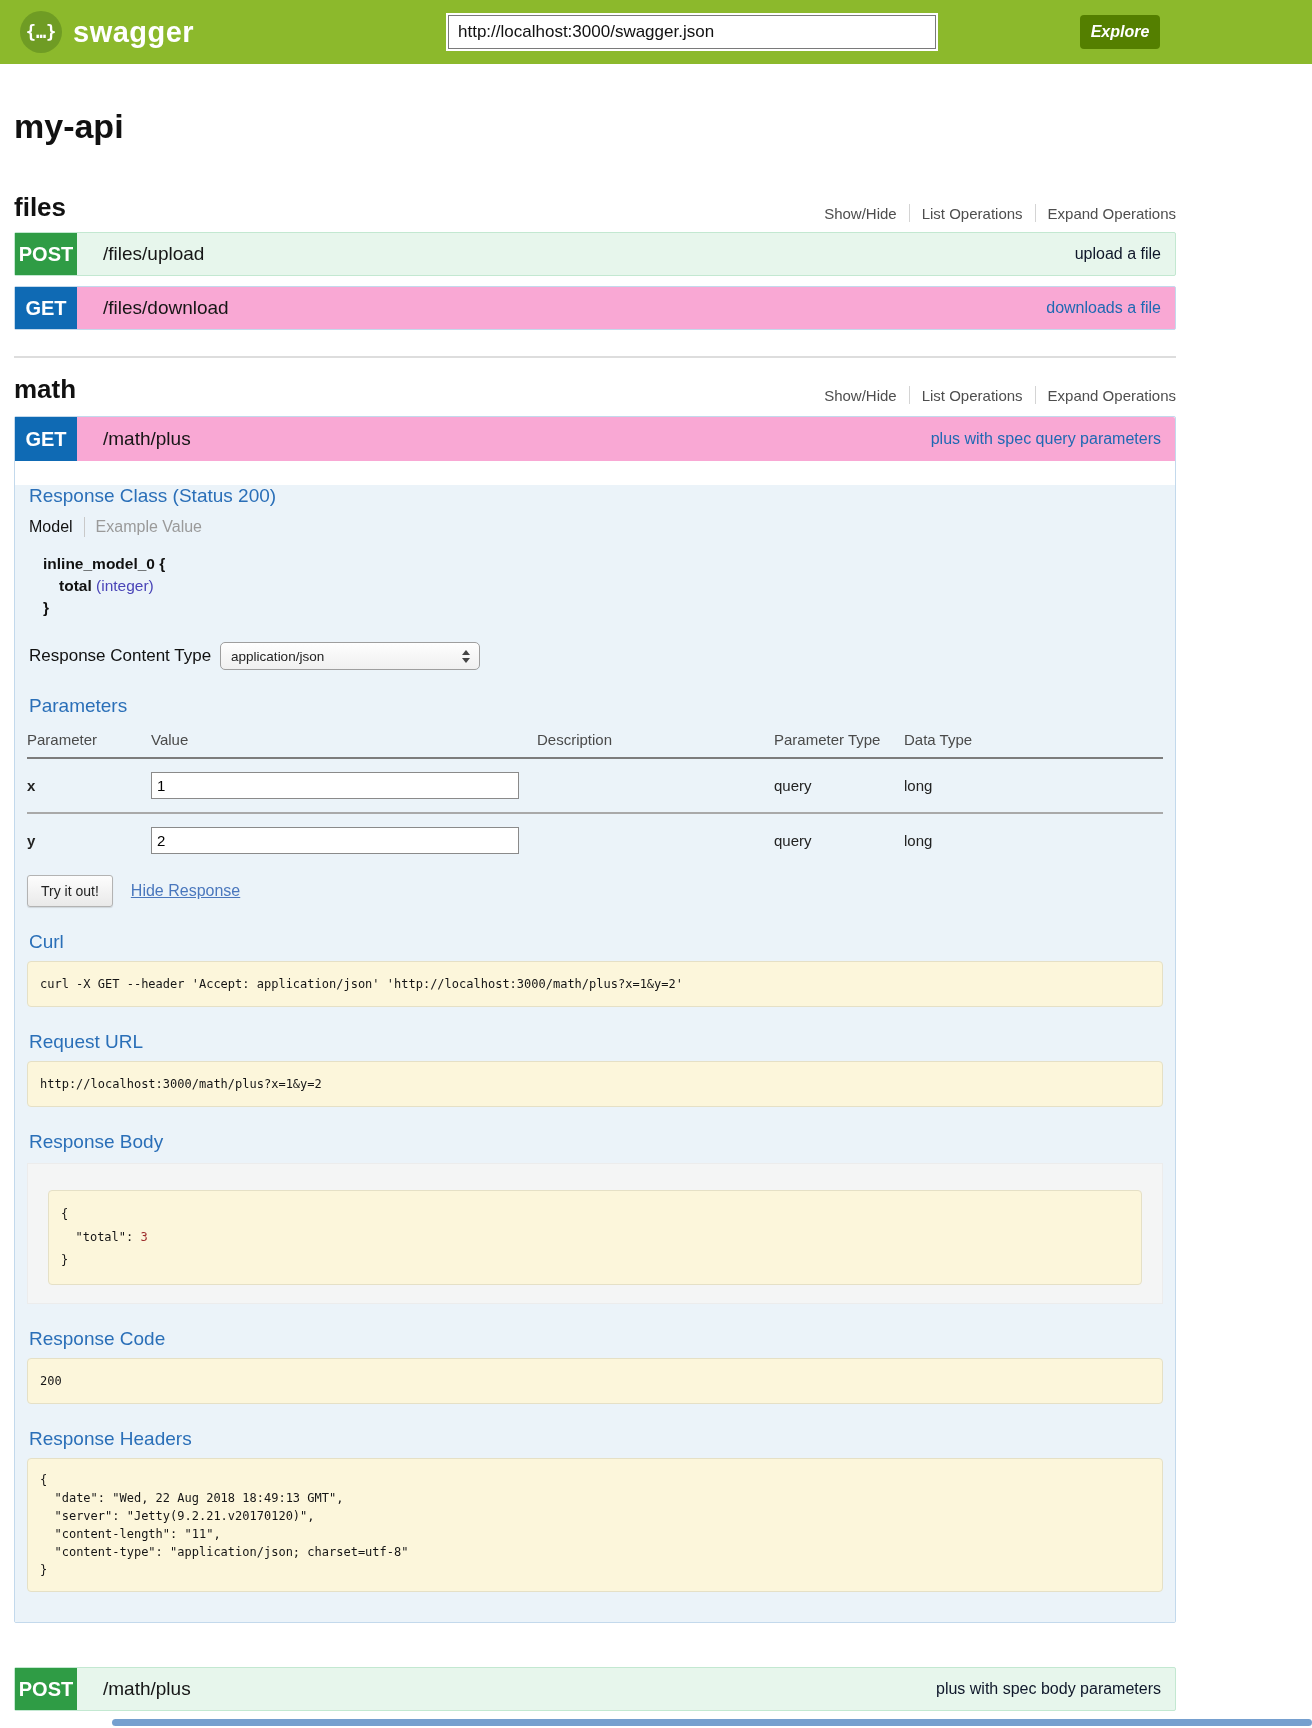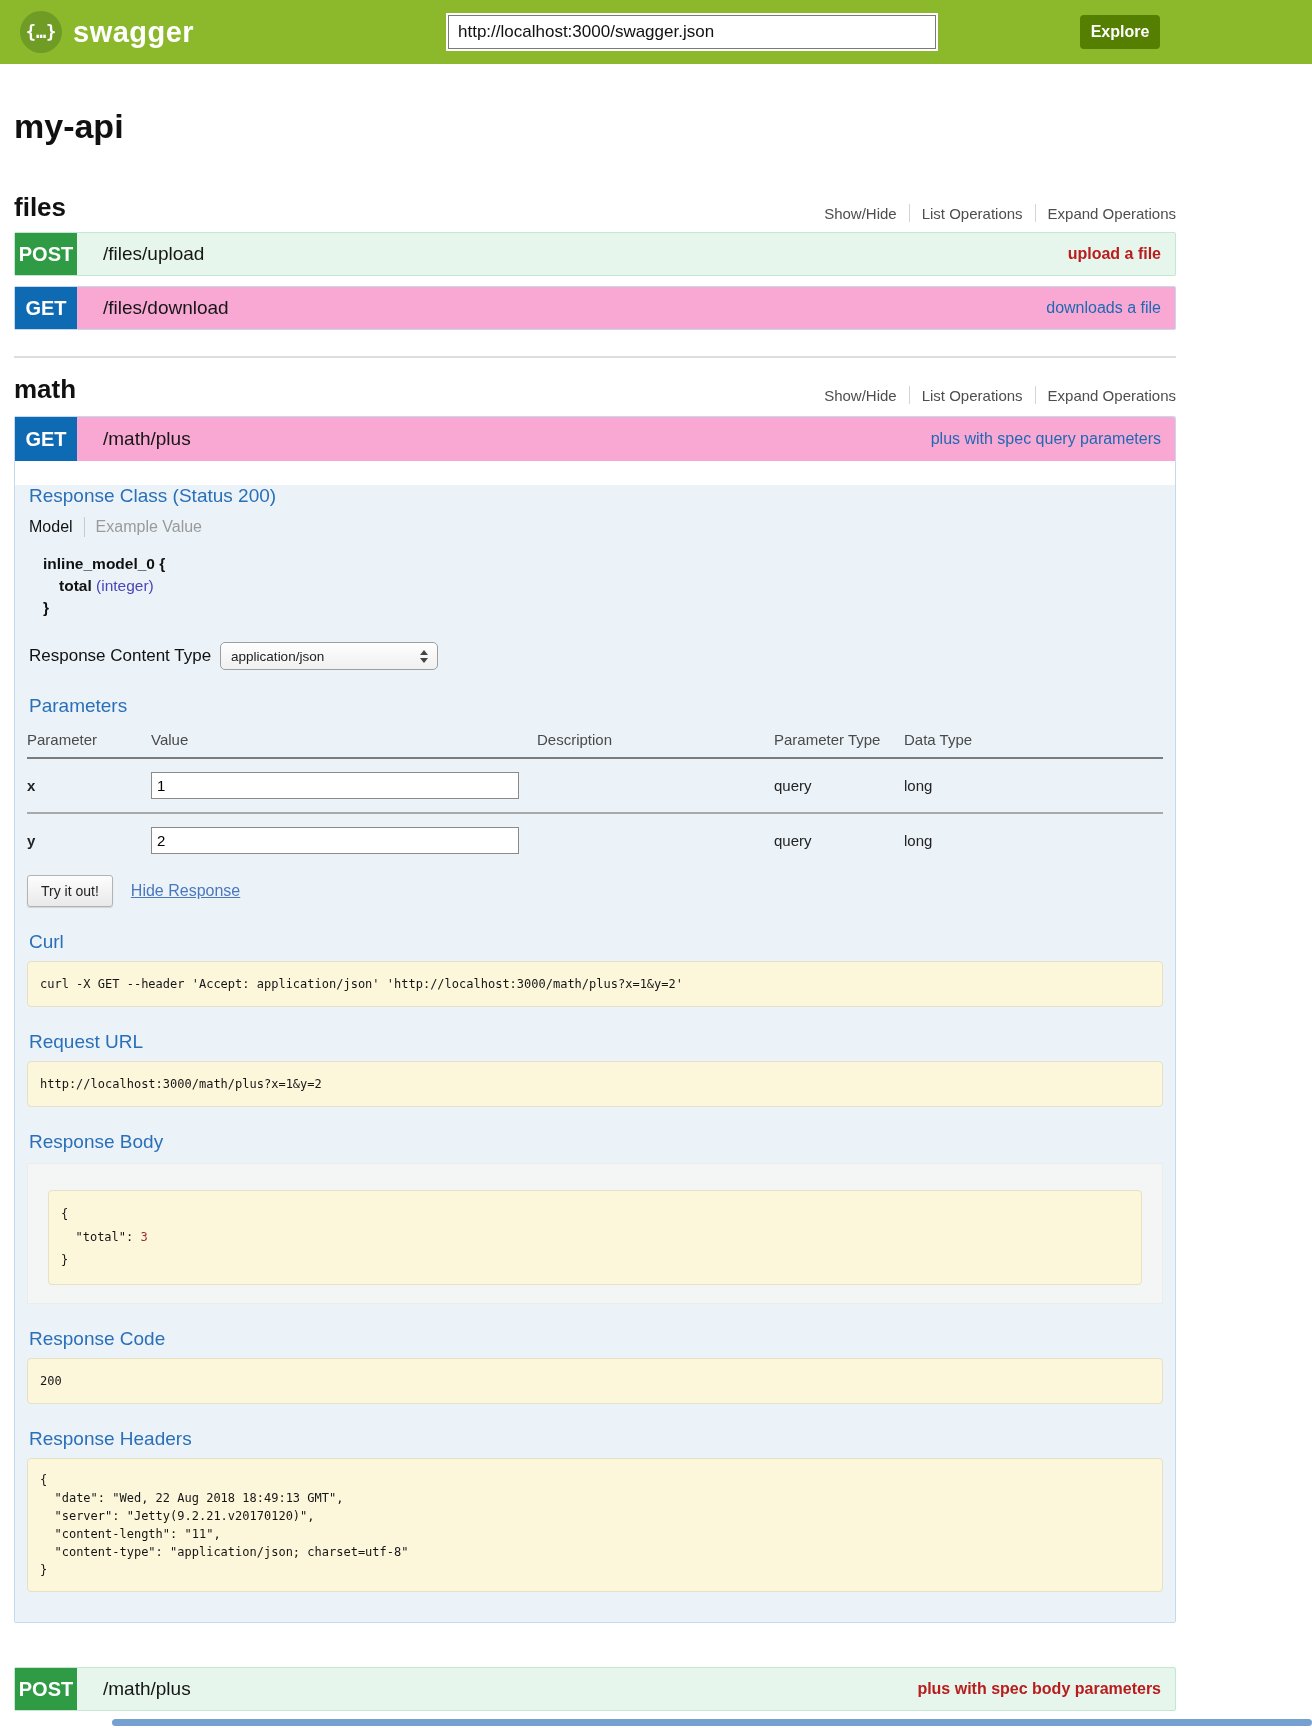--- a/index.html
+++ b/index.html
@@ -11,21 +11,21 @@
   .topbar { position:relative; height:64px; background:#8cb92c; }
   .logo { position:absolute; left:20px; top:11px; display:flex; align-items:center; }
   .logo-circle { width:42px; height:42px; border-radius:50%; background:#6f9c24; color:#fff;
                  display:flex; align-items:center; justify-content:center;
                  font-weight:bold; font-size:17px; font-family:"DejaVu Sans Mono", monospace; }
   .logo-text { margin-left:11px; color:#fff; font-weight:bold; font-size:29px; letter-spacing:0.5px; }
   .url-frame { position:absolute; left:446px; top:13px; width:492px; height:38px; background:#fff; padding:2px; }
   .url-frame input { width:100%; height:100%; border:1px solid #7a7a7a; padding:0 9px; font-size:17px;
                      font-family:"Liberation Sans", sans-serif; color:#111; outline:none; }
   .explore-btn { position:absolute; right:152px; top:15px; width:80px; height:34px; background:#547f00;
-                 color:#fff; font-weight:bold; font-size:16px; border:none; border-radius:4px; cursor:pointer; }
+                 color:#fff; font-weight:bold; font-size:16px; border:none; border-radius:4px; cursor:pointer;font-style:italic; }
 
   
   .wrap { margin:0 136px 0 14px; }
   h1.api-title { font-size:34px; font-weight:bold; color:#111; margin:42px 0 0 0; line-height:40px; }
 
   .section-head { display:flex; align-items:flex-end; margin-top:44px; height:32px; }
   .section-head .sec-name { font-size:26px; font-weight:bold; color:#111; line-height:30px; }
   .sec-controls { margin-left:auto; display:flex; align-items:center; font-size:15px; color:#4e4e4e; }
   .sec-controls a { color:#4e4e4e; text-decoration:none; padding:0 12px; cursor:pointer; }
   .sec-controls a:last-child { padding-right:0; }
@@ -35,21 +35,21 @@
   .op-row { display:flex; align-items:center; height:44px; border:1px solid; border-radius:2px; margin-top:10px; cursor:pointer; }
   .op-row.post { background:#e7f6ec; border-color:#c3e8d1; }
   .op-row.get  { background:#f9a8d4; border-color:#c3d9ec; }
   .badge { width:62px; align-self:stretch; display:flex; align-items:center; justify-content:center;
            color:#fff; font-weight:bold; font-size:20px; border-radius:0; }
   .badge.post { background:#2f9c45; }
   .badge.get  { background:#0f6ab4; }
   .op-path { margin-left:26px; font-size:19px; color:#161616; text-decoration:none; }
   .op-summary { margin-left:auto; margin-right:14px; font-size:16px; text-decoration:none; }
   .op-summary.get  { color:#1f69b3; }
-  .op-summary.post { color:#b91c1c;font-weight:bold; }
+  .op-summary.post { color:#0f172a; }
 
   .section-divider { border:none; border-top:2px solid #ddd; margin:26px 0 0 0; }
 
   
   .op-block { margin-top:12px; border:1px solid #c3d9ec; border-radius:2px; }
   .op-block .op-row { border:none; margin-top:0; border-radius:2px 2px 0 0; }
   .op-content { background:#ebf3f9; padding:0 12px 30px 12px; border-radius:0 0 2px 2px; }
 
   .blue-head { font-size:19px; color:#2a6fb8; margin:24px 2px 0 2px; line-height:22px; font-weight:normal; }
 
@@ -58,21 +58,21 @@
   .tab-div { width:1px; height:20px; background:#c9c9c9; margin:0 11px; }
   .tab-example { font-size:16px; color:#9a9a9a; cursor:pointer; }
 
   .model-sig { margin:14px 2px 0 16px; font-size:15.5px; line-height:22px; color:#111; }
   .model-sig .b { font-weight:bold; }
   .model-sig .indent { padding-left:16px; }
   .model-sig .ptype { color:#4a45b8; }
 
   .rct-row { display:flex; align-items:center; margin:22px 2px 0 2px; height:30px; }
   .rct-label { font-size:17px; color:#111; }
-  .select-box { margin-left:9px; width:218px; height:28px; border:1px solid #9e9e9e; border-radius:5px;
+  .select-box { margin-left:9px; width:260px; height:28px; border:1px solid #9e9e9e; border-radius:5px;
                 background:linear-gradient(#fefefe,#f0f0f0); display:flex; align-items:center; cursor:pointer; }
   .select-box .sel-text { font-size:13.5px; color:#222; padding-left:10px; }
   .sel-arrows { margin-left:auto; margin-right:9px; display:flex; flex-direction:column; gap:3px; }
   .sel-arrows .up    { width:0; height:0; border-left:4px solid transparent; border-right:4px solid transparent; border-bottom:5px solid #444; }
   .sel-arrows .down  { width:0; height:0; border-left:4px solid transparent; border-right:4px solid transparent; border-top:5px solid #444; }
 
   table.params { width:100%; border-collapse:collapse; margin-top:6px; font-size:15px; }
   table.params th { text-align:left; font-weight:normal; color:#4a4a4a; padding:8px 0 9px 0; border-bottom:2px solid #7c7c7c; }
   table.params td { padding:13px 0; vertical-align:middle; color:#222; }
   table.params tr.sep td { border-bottom:2px solid #a9a9a9; }

